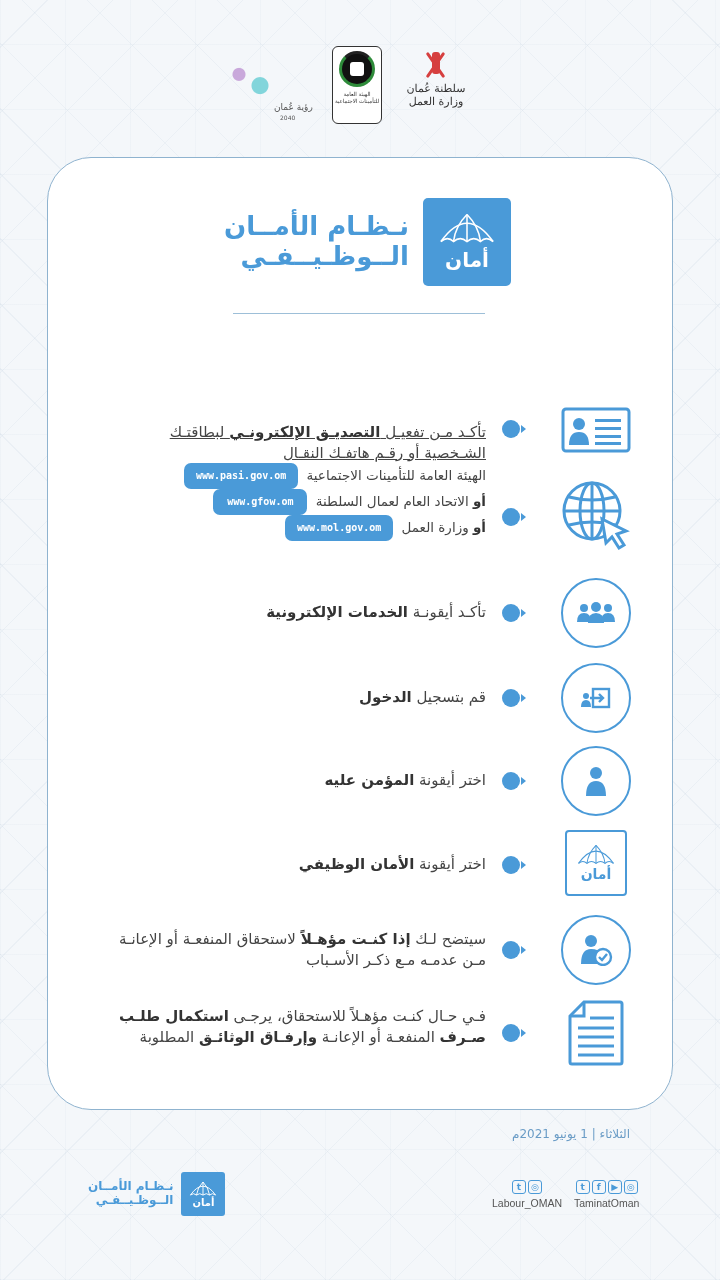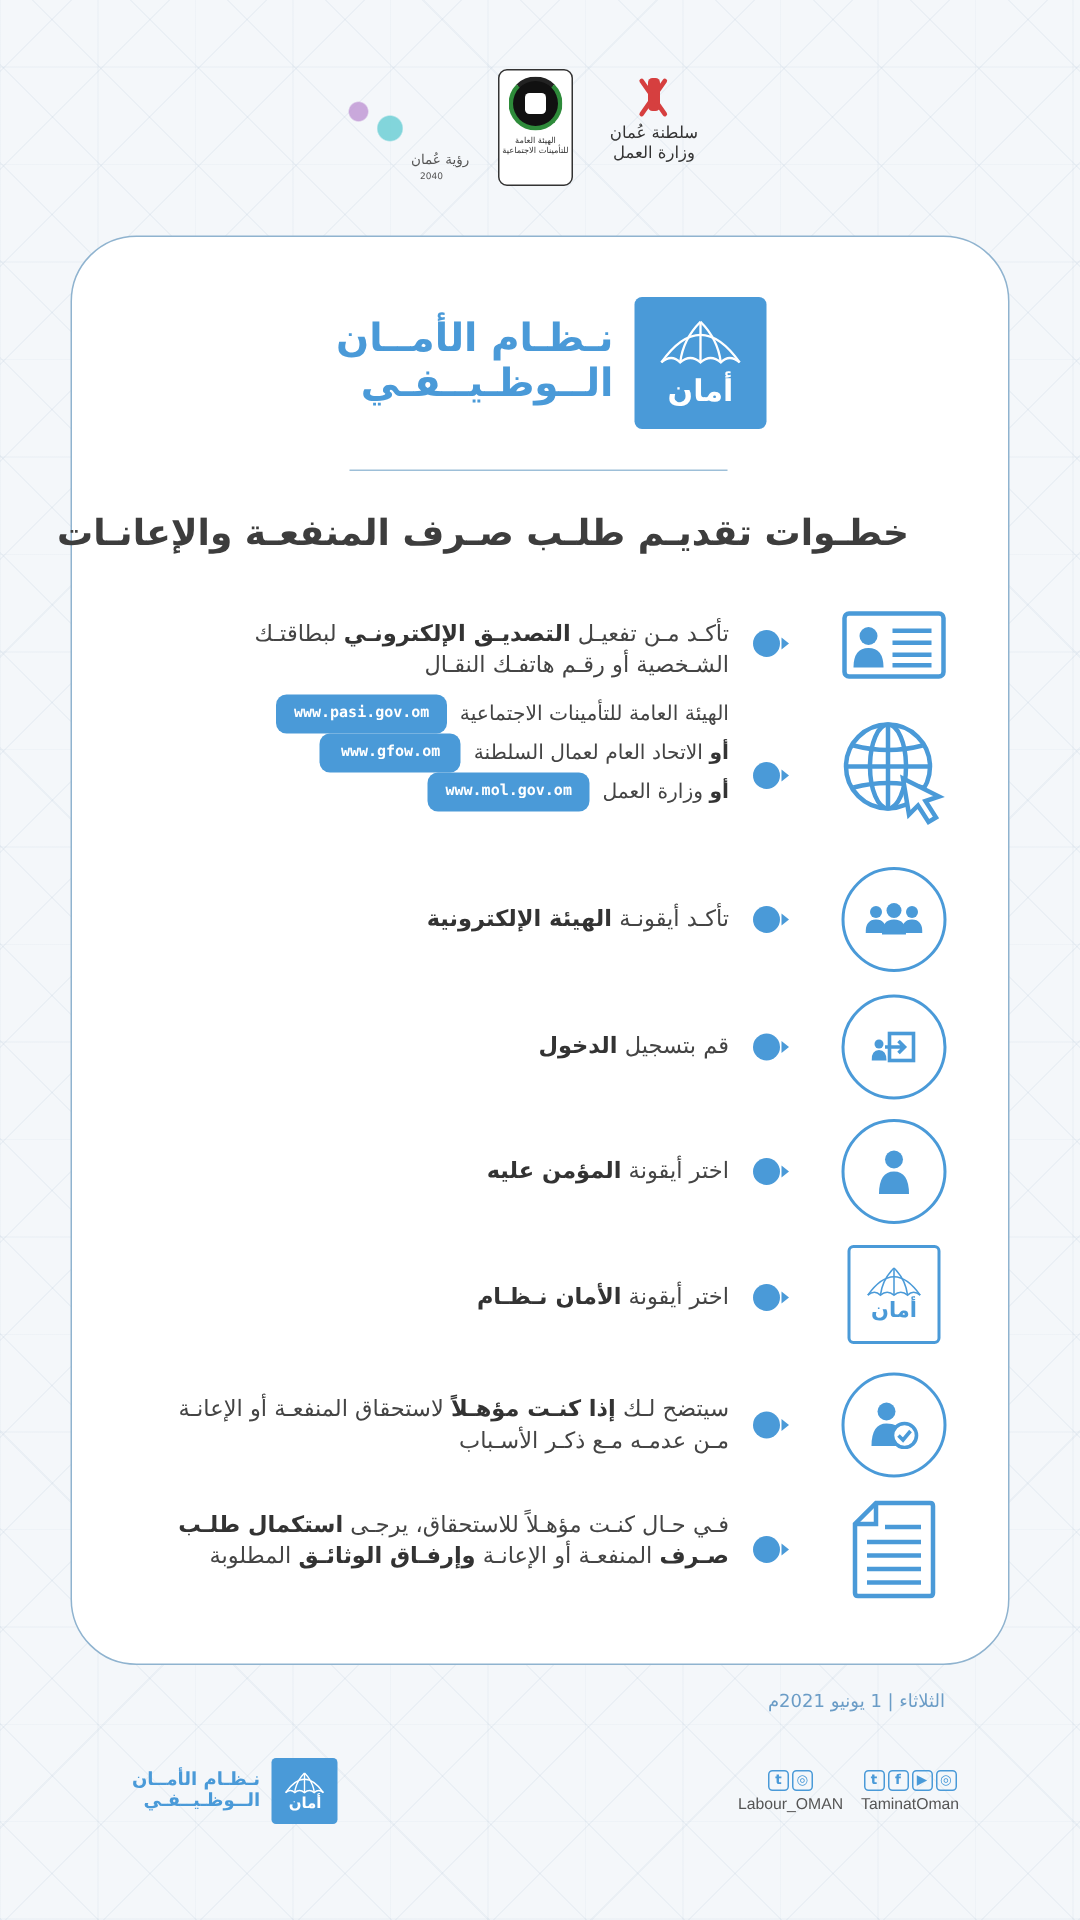--- a/index.html
+++ b/index.html
@@ -128,39 +128,38 @@
         <path d="M3 30 Q10 24 16 30 Q23 24 30 30 Q37 24 44 30 Q50 24 57 30"></path>
         <path d="M30 2 L30 30"></path>
           <path d="M30 2 Q18 14 16 30"></path>
           <path d="M30 2 Q42 14 44 30"></path>
       </svg>
       <div class="w">أمان</div>
     </div>
   </div>
 
   <div class="divider"></div>
-  <div class="title">خطـوات تقديـم طلـب صـرف المنفعـة والإعانـات</div>
 
   <div class="step" style="top:248px;">
     <div class="icon-wrap" style="top:0;height:48px;">
       <svg width="70" height="46" viewBox="0 0 70 46">
         <rect x="2" y="2" width="66" height="42" rx="3" fill="none" stroke="#4a9ad8" stroke-width="3"></rect>
         <circle cx="18" cy="17" r="6" fill="#4a9ad8"></circle>
         <path d="M8 38 Q8 25 18 25 Q28 25 28 38 Z" fill="#4a9ad8"></path>
         <rect x="34" y="12" width="26" height="3" fill="#4a9ad8"></rect>
         <rect x="34" y="20" width="26" height="3" fill="#4a9ad8"></rect>
         <rect x="34" y="28" width="26" height="3" fill="#4a9ad8"></rect>
         <rect x="34" y="35" width="26" height="3" fill="#4a9ad8"></rect>
       </svg>
     </div>
     <div class="bullet" style="top:14px;">
         <div class="dot"></div>
         <div class="arr"></div>
       </div>
-    <div class="text" style="top:6px;width:375px;">
+    <div class="text" style="top:16px;width:375px;text-decoration:underline;">
       <span>تأكـد مـن تفعيـل </span><b>التصديـق الإلكترونـي</b><span> لبطاقتـك الشـخصية أو رقـم هاتفـك النقـال</span>
     </div>
   </div>
 
   <div class="step" style="top:305px;">
     <div class="icon-wrap" style="top:16px;height:72px;">
       <svg width="72" height="72" viewBox="0 0 72 72" fill="none" stroke="#4a9ad8" stroke-width="3">
         <circle cx="32" cy="32" r="28"></circle>
         <ellipse cx="32" cy="32" rx="12" ry="28"></ellipse>
         <line x1="4" y1="32" x2="60" y2="32"></line>
@@ -203,21 +202,21 @@
           <circle cx="31" cy="6" r="4"></circle>
             <path d="M24 20 Q24 11 31 11 Q38 11 38 20 Z"></path>
         </svg>
       </div>
     </div>
     <div class="bullet" style="top:26px;">
         <div class="dot"></div>
         <div class="arr"></div>
       </div>
     <div class="text" style="top:24px;white-space:nowrap;">
-      <span>تأكـد أيقونـة </span><b>الهيئة الإلكترونية</b>
+      <span>تأكـد أيقونـة </span><b>الخدمات الإلكترونية</b>
     </div>
   </div>
 
   <div class="step" style="top:505px;">
     <div class="icon-wrap" style="top:0;">
       <div class="circle-icon">
         <svg width="30" height="22" viewBox="0 0 30 22">
           <circle cx="5" cy="9" r="3" fill="#4a9ad8"></circle>
             <path d="M0 20 Q0 13 5 13 Q10 13 10 20 Z" fill="#4a9ad8"></path>
           <rect x="12" y="2" width="16" height="18" fill="none" stroke="#4a9ad8" stroke-width="2.4"></rect>
@@ -263,21 +262,21 @@
             <path d="M30 2 Q42 14 44 30"></path>
         </svg>
         <div style="color:#4a9ad8;font-weight:bold;font-size:14px;">أمان</div>
       </div>
     </div>
     <div class="bullet" style="top:26px;">
         <div class="dot"></div>
         <div class="arr"></div>
       </div>
     <div class="text" style="top:24px;white-space:nowrap;">
-      <span>اختر أيقونة </span><b>الأمان نـظـام</b>
+      <span>اختر أيقونة </span><b>الأمان الوظيفي</b>
     </div>
   </div>
 
   <div class="step" style="top:757px;">
     <div class="icon-wrap" style="top:0;">
       <div class="circle-icon">
         <svg width="34" height="32" viewBox="0 0 34 32">
           <circle cx="12" cy="7" r="6" fill="#4a9ad8"></circle>
           <path d="M2 30 Q2 15 12 15 Q20 15 22 20 L22 30 Z" fill="#4a9ad8"></path>
           <circle cx="24" cy="23" r="8" fill="#fff" stroke="#4a9ad8" stroke-width="2.4"></circle>

